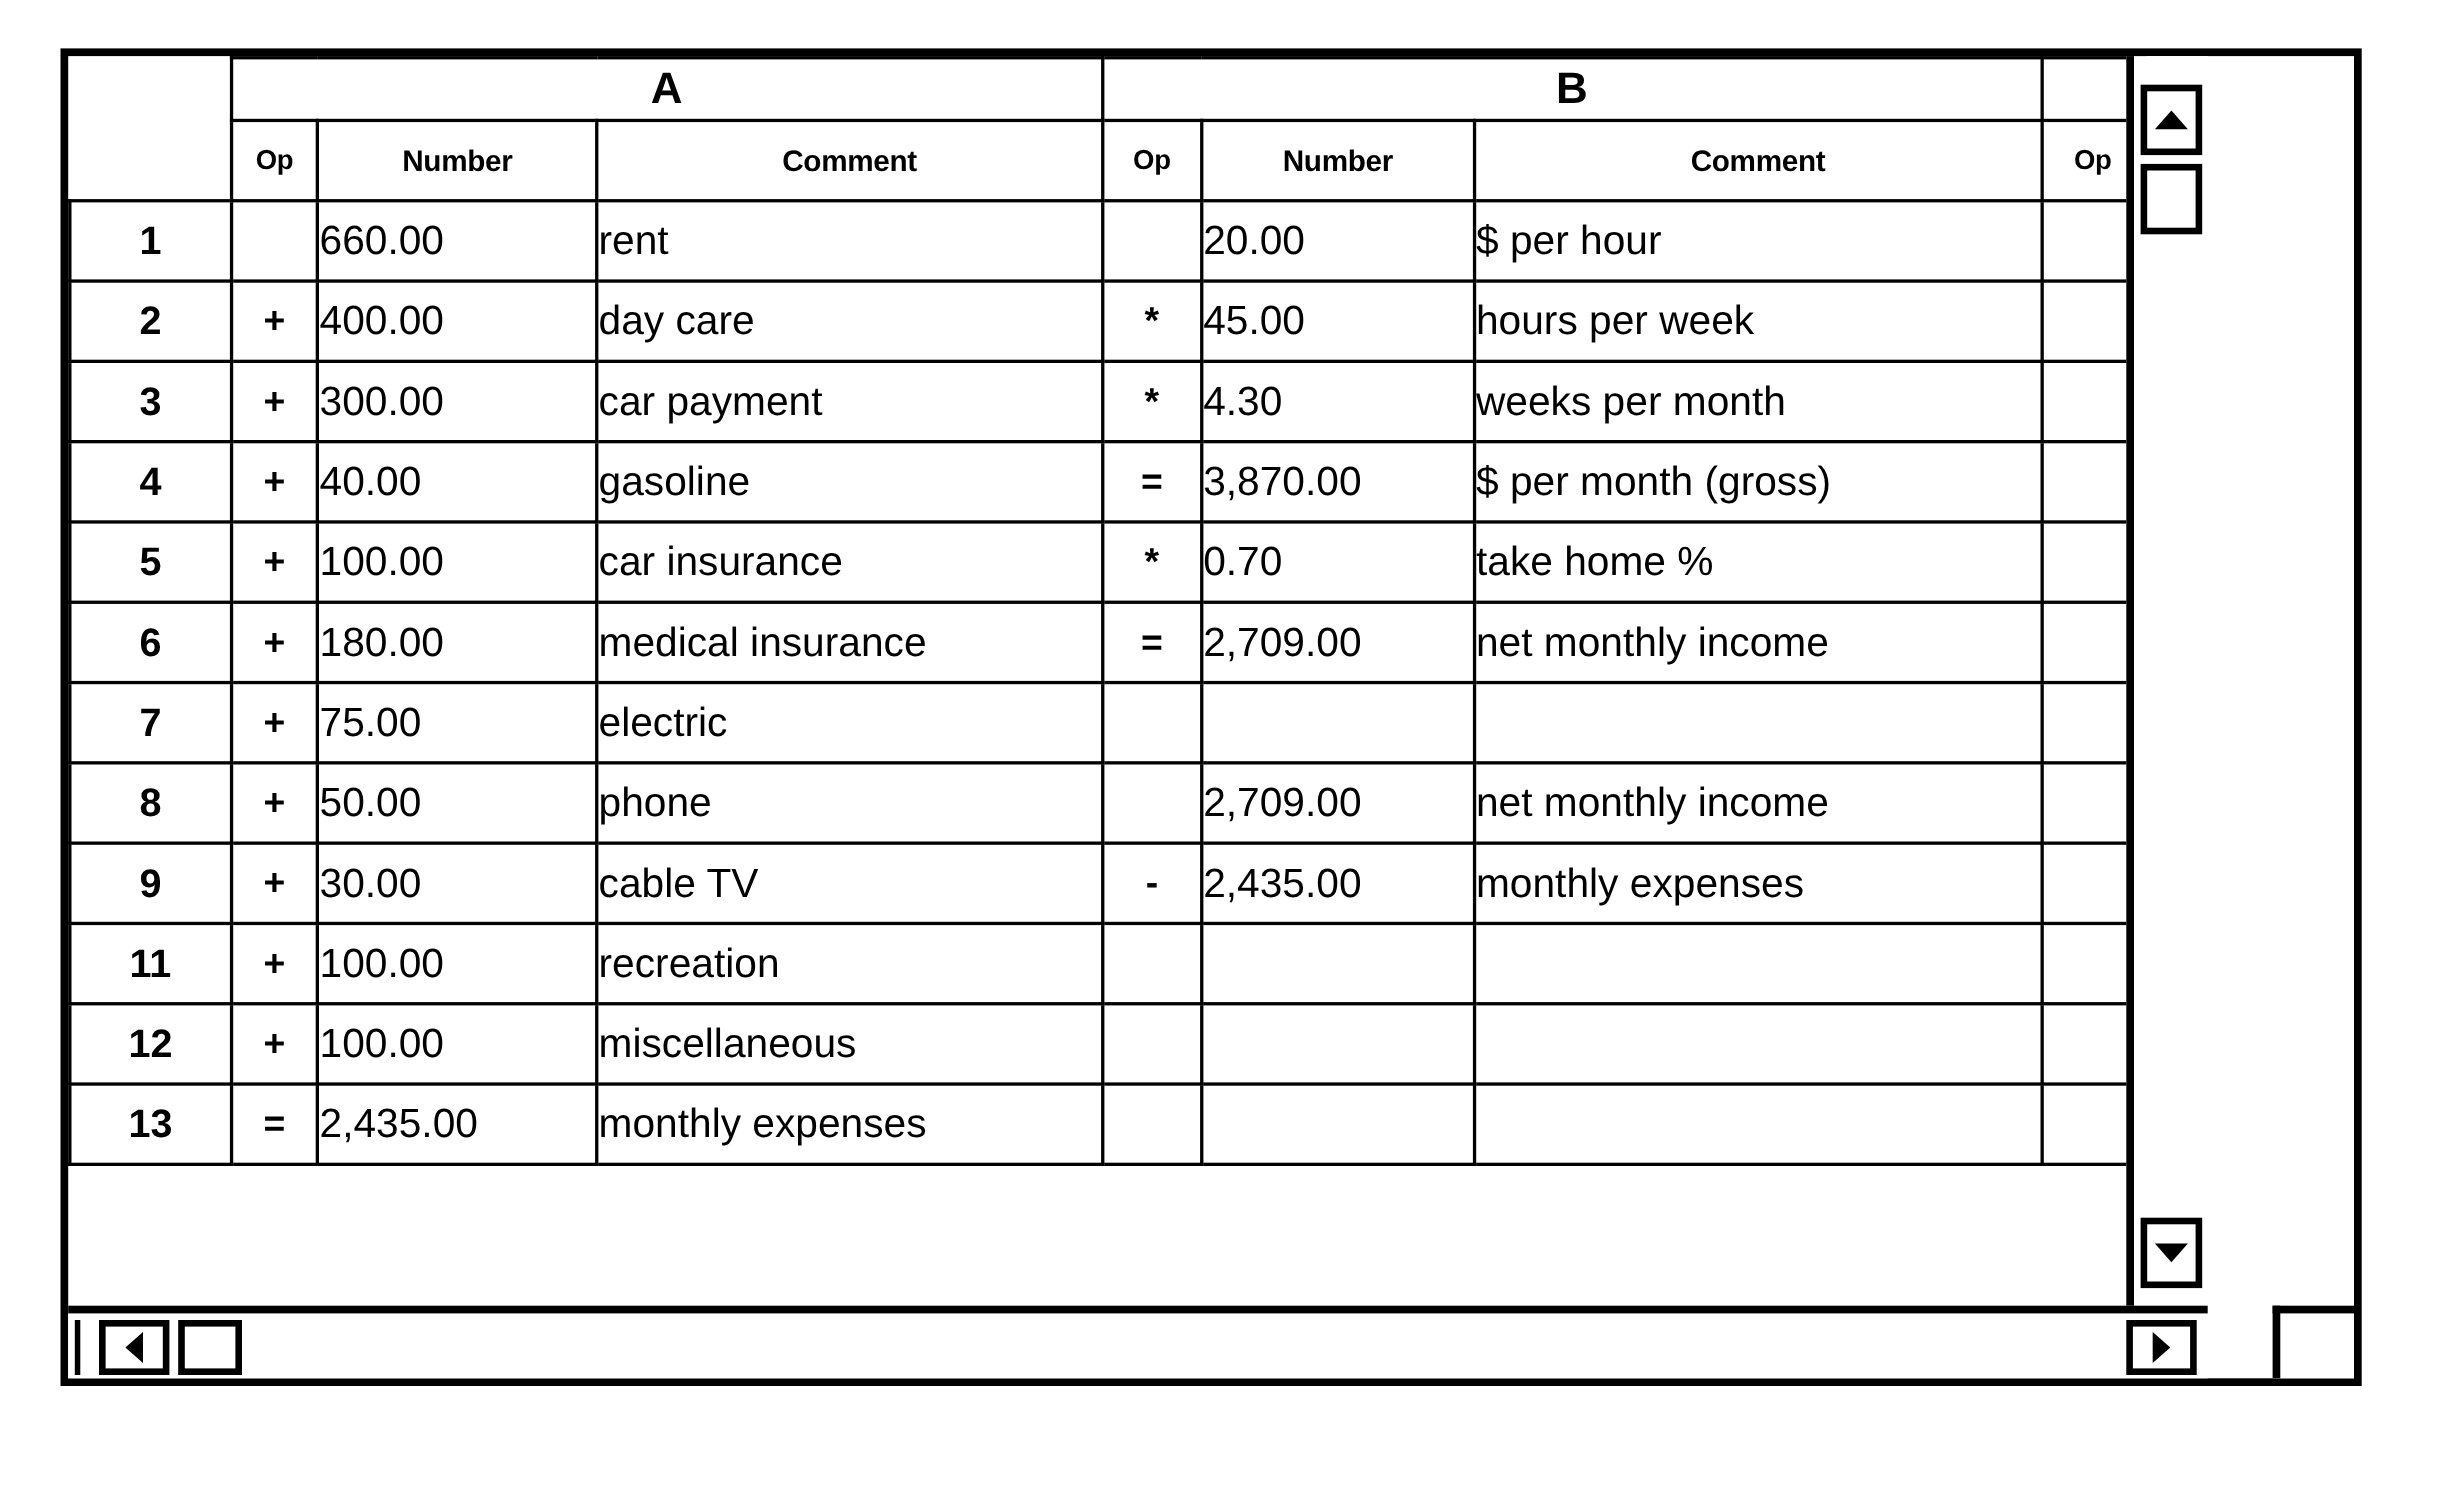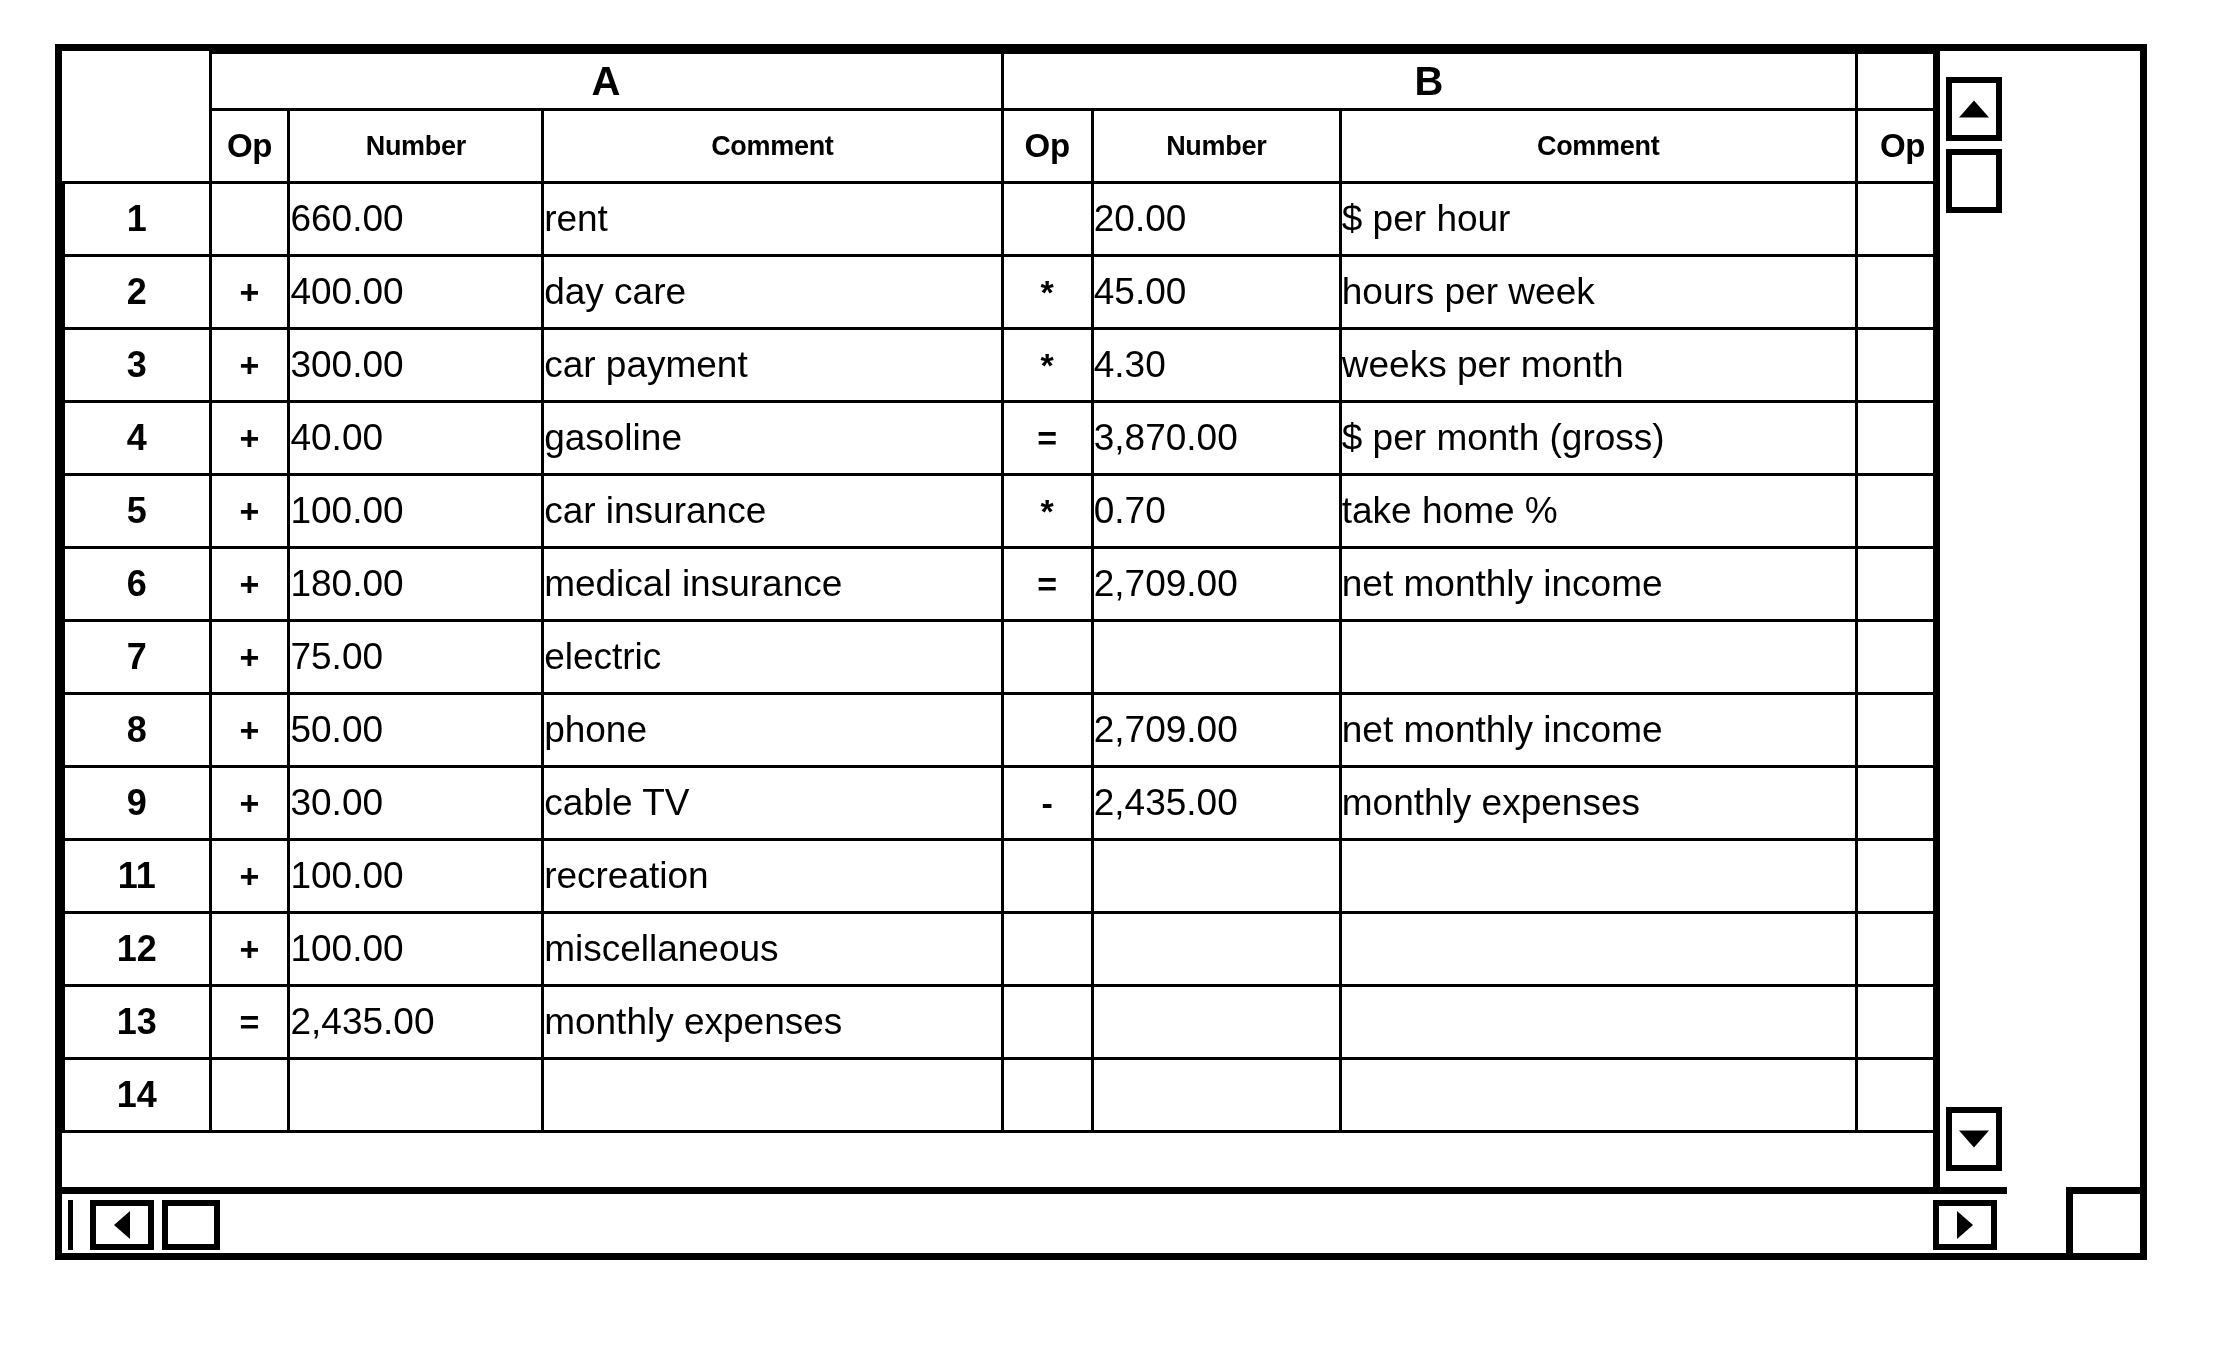--- a/index.html
+++ b/index.html
@@ -31,21 +31,21 @@
   
   tr.grouprow td{height:54px;}
   .grouplabel{font-size:40px;font-weight:bold;text-align:center;line-height:54px;}
   .noborder-cell{border:none !important;}
   .nb-bottom{border-bottom:none !important;}
 
   
   tr.subhead td{height:40px;}
   .subhead-label{font-size:27px;font-weight:bold;text-align:center;line-height:40px;
                  letter-spacing:-0.3px;}
-  .subhead-label.op{font-size:33px;}
+  .subhead-label.op{font-size:25px;}
 
   
   tr.datarow td{height:70px;}
   .rownum{font-size:36px;font-weight:bold;text-align:center;line-height:70px;}
   .op{font-size:34px;font-weight:bold;text-align:center;line-height:70px;}
   .num{font-size:37px;text-align:left;padding-right:10px;line-height:70px;
        white-space:nowrap;}
   .com{font-size:37px;text-align:left;line-height:70px;
        white-space:nowrap;overflow:hidden;}
 
@@ -462,47 +462,20 @@
                 <div class="num"></div>
               </td>
               <td>
                 <div class="com"></div>
               </td>
               <td>
                 <div class="op"></div>
               </td>
               <td class="noborder-cell"></td>
             </tr>
-            <tr class="datarow">
-              <td>
-                <div class="rownum">14</div>
-              </td>
-              <td>
-                <div class="op"></div>
-              </td>
-              <td>
-                <div class="num"></div>
-              </td>
-              <td>
-                <div class="com"></div>
-              </td>
-              <td>
-                <div class="op"></div>
-              </td>
-              <td>
-                <div class="num"></div>
-              </td>
-              <td>
-                <div class="com"></div>
-              </td>
-              <td>
-                <div class="op"></div>
-              </td>
-              <td class="noborder-cell"></td>
-            </tr>
           </tbody>
       </table>
 
       <div class="vscroll">
         <div class="vthumb"></div>
         <div class="vbtn up">
           <span class="arr up"></span>
         </div>
         <div class="vbtn down">
           <span class="arr down"></span>

